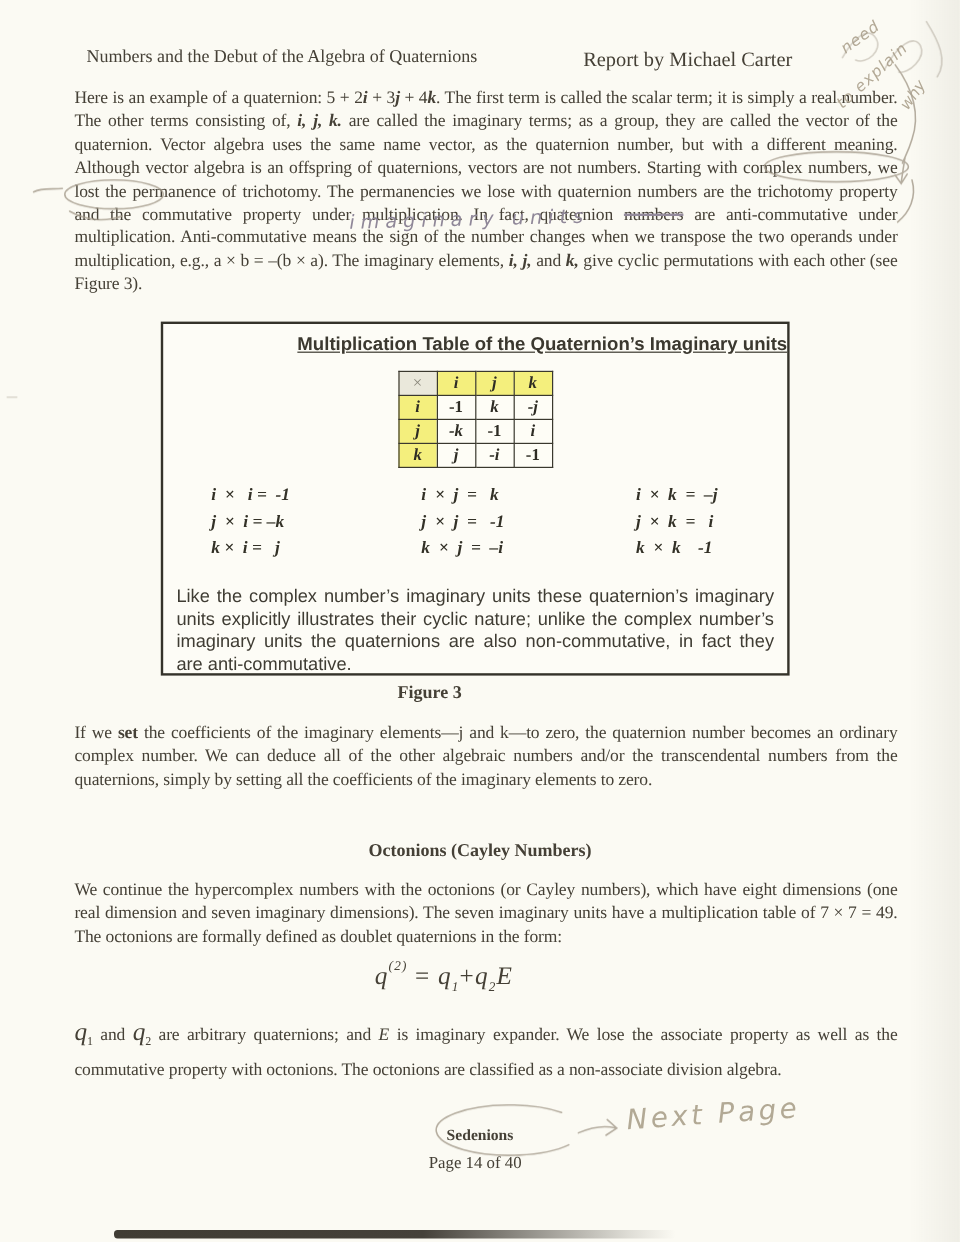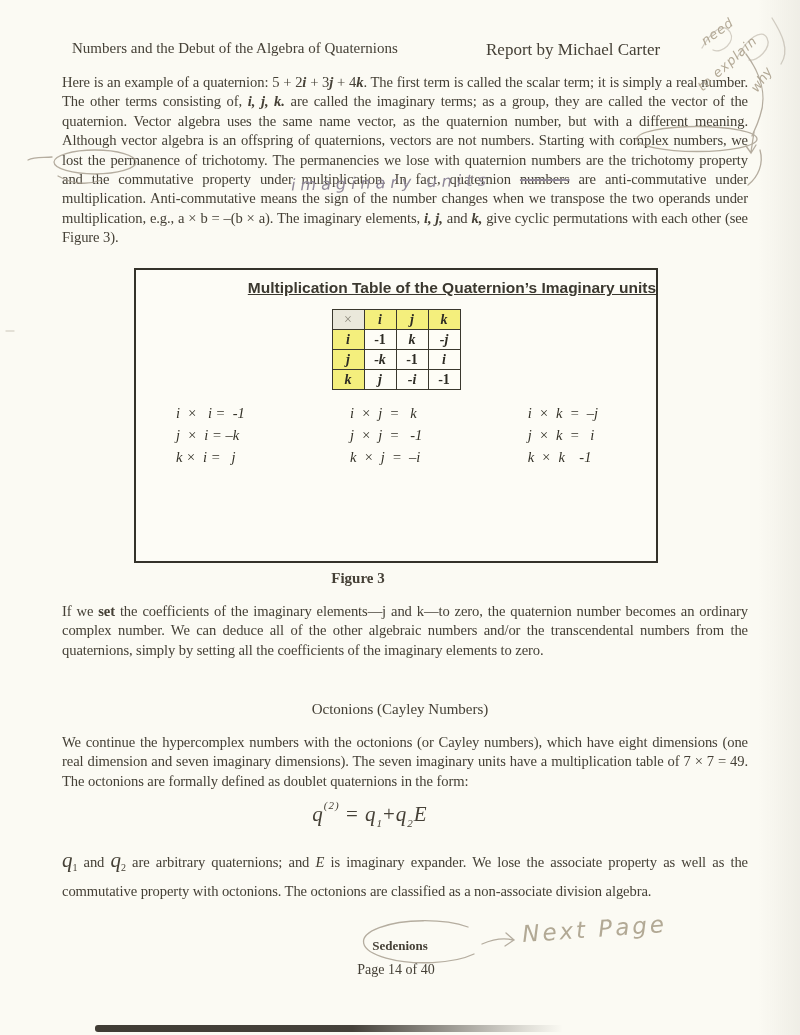--- a/index.html
+++ b/index.html
@@ -23,28 +23,28 @@
               border:2px solid #34322a;background:#fdfcf6;box-sizing:border-box}
   .fig-title{margin-top:9px;text-align:right;font-family:"Liberation Sans",sans-serif;
              font-weight:bold;font-size:15.5px;text-decoration:underline;color:#3b382f}
   table.mult{border-collapse:collapse;margin:12px auto 0;font-size:14px;font-weight:bold;color:#2e2c24}
   table.mult td{border:1.5px solid #3a382e;min-width:27px;height:19px;text-align:center;padding:0 2px}
   td.yl{background:#f4ef7d}
   td.cx{background:#eae8db;color:#8a877a;font-weight:normal}
   td.it{font-style:italic}
   td.wh{background:#fefdf6}
   .eqs{display:flex;margin-top:15px;padding:0 58px 0 40px;justify-content:space-between;
-       font-weight:normal;font-style:italic;font-size:14.5px;color:#333127}
+       font-weight:bold;font-style:italic;font-size:14.5px;color:#333127}
   .eqs .col div{height:22px;white-space:pre}
   .fig-note{margin:18px 11px 0;font-family:"Liberation Sans",sans-serif;font-size:15.2px;
             line-height:18.6px;text-align:justify;color:#3f3c33}
   .fig-caption{position:absolute;top:570px;left:0;width:716px;text-align:center;
                font-weight:bold;font-size:15px}
   .section-heading{position:absolute;top:701px;left:0;width:800px;text-align:center;
-                   font-weight:normal;font-size:15px}
+                   font-weight:bold;font-size:15px}
   .formula{position:absolute;top:799px;left:0;width:740px;text-align:center;
            font-size:21px;font-style:italic;letter-spacing:1px}
   .formula .sup{font-size:11px;vertical-align:12px}
   .formula .sub{font-size:11px;vertical-align:-6px}
   .fr{font-style:normal}
   .sed{position:absolute;top:938px;left:0;width:800px;text-align:center;font-weight:bold;font-size:13px}
   .pgnum{position:absolute;top:962px;left:0;width:792px;text-align:center;font-size:14px}
   .hw{position:absolute;font-family:"DejaVu Sans",sans-serif;font-style:italic;pointer-events:none}
   .hw-imag{left:291px;top:173px;font-size:16px;letter-spacing:5px;color:#8f8798;transform:rotate(-1.5deg)}
   .hw-need{left:699px;top:24px;font-size:13px;color:#b3a996;transform:rotate(-36deg);letter-spacing:1px}
@@ -110,20 +110,21 @@
         <div>j  ×  j  =   -1</div>
         <div>k  ×  j  =  –i</div>
       </div>
       <div class="col">
         <div>i  ×  k  =  –j</div>
         <div>j  ×  k  =   i</div>
         <div>k  ×  k    -1</div>
       </div>
     </div>
 
+    <p class="fig-note">Like the complex number’s imaginary units these quaternion’s imaginary units explicitly illustrates their cyclic nature; unlike the complex number’s imaginary units the quaternions are also non-commutative, in fact they are anti-commutative.</p>
   </div>
 
   <div class="fig-caption">Figure 3</div>
 
   <p class="para p2"><span>If we </span><span class="b">set</span><span> the coefficients of the imaginary elements—j and k—to zero, the quaternion number becomes an ordinary complex number.  We can deduce all of the other algebraic numbers and/or the transcendental numbers from the quaternions, simply by setting all the coefficients of the imaginary elements to zero.</span></p>
 
   <div class="section-heading">Octonions (Cayley Numbers)</div>
 
   <p class="para p3">We continue the hypercomplex numbers with the octonions (or Cayley numbers), which have eight dimensions (one real dimension and seven imaginary dimensions).  The seven imaginary units have a multiplication table of 7 × 7 = 49.  The octonions are formally defined as doublet quaternions in the form:</p>
 

